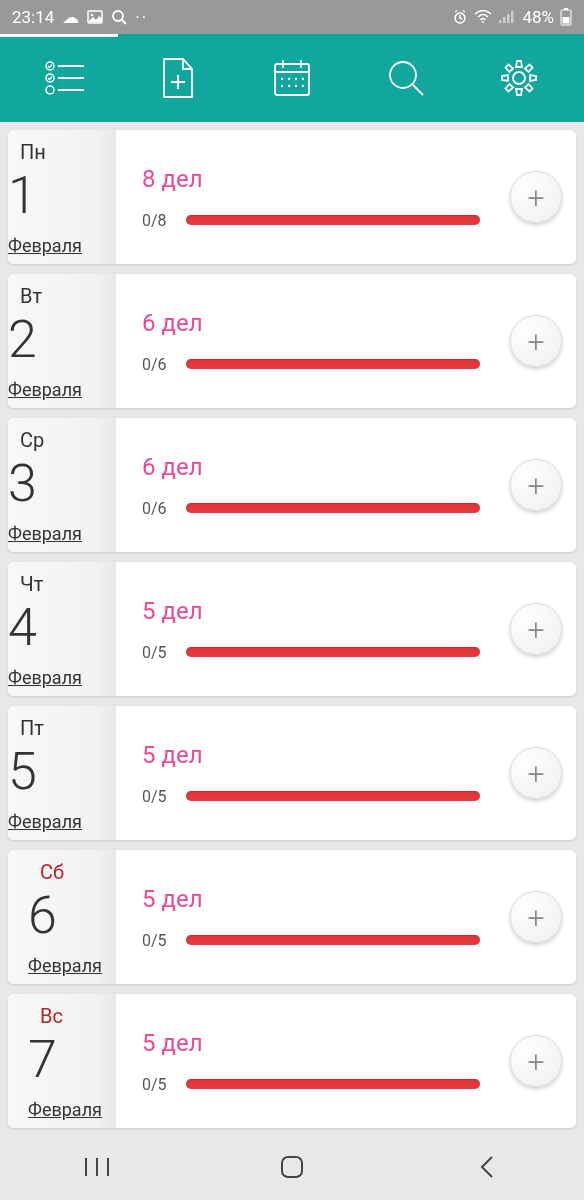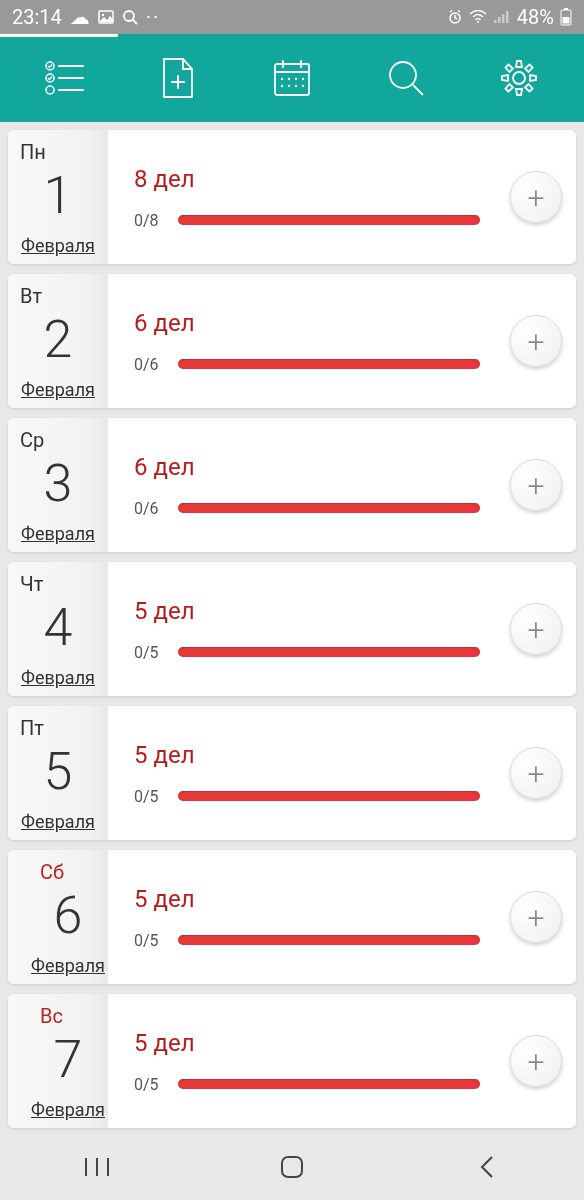--- a/index.html
+++ b/index.html
@@ -12,21 +12,21 @@
   position: relative;
 }
 .status-bar {
   height: 34px;
   background: #999;
   display: flex;
   justify-content: space-between;
   align-items: center;
   padding: 5px 12px;
   color: #fff;
-  font-size: 20px;
+  font-size: 17px;
 }
 .status-left { display: flex; align-items: center; gap: 8px; }
 .status-right { display: flex; align-items: center; gap: 6px; }
 .status-indicator {
   width: 118px;
   height: 3px;
   background: #fff;
   position: absolute;
   top: 34px;
   left: 0;
@@ -54,26 +54,26 @@
 }
 .day-card {
   background: #fff;
   border-radius: 6px;
   margin-bottom: 10px;
   display: flex;
   box-shadow: 0 1px 3px rgba(0,0,0,0.12);
   height: 134px;
 }
 .date-col {
-  width: 100px;
+  width: 108px;
   background: linear-gradient(to right, #f8f8f8 0%, #f2f2f2 80%, #e8e8e8 100%);
   border-radius: 6px 0 0 6px;
   display: flex;
   flex-direction: column;
-  align-items: center;
+  align-items: flex-start;
   padding: 10px 0 8px 0;
   color: #333;
 }
 .date-col.weekend { color: #b22; padding-left: 20px; }
 .date-col.weekend .month-label { color: #333; }
 .weekday {
   font-size: 20px;
   font-weight: 400;
   align-self: flex-start;
   margin-left: 12px;
@@ -93,21 +93,21 @@
 }
 .task-col {
   flex: 1;
   display: flex;
   flex-direction: column;
   justify-content: center;
   padding: 0 16px 0 26px;
 }
 .task-title {
   font-size: 24px;
-  color: #b91c1c;
+  color: #ec4899;
   margin-bottom: 18px;
 }
 .progress-row {
   display: flex;
   align-items: center;
   gap: 14px;
 }
 .progress-text {
   font-size: 16px;
   color: #555;

